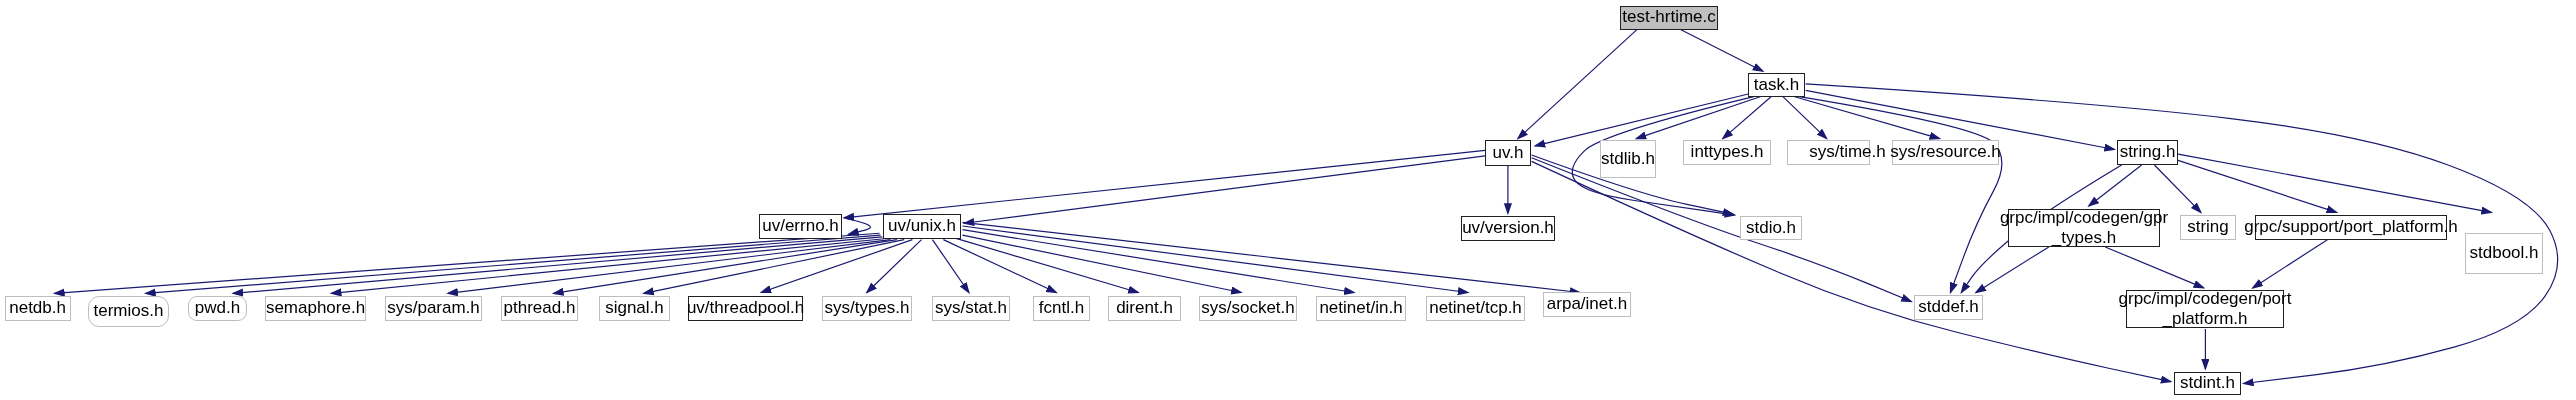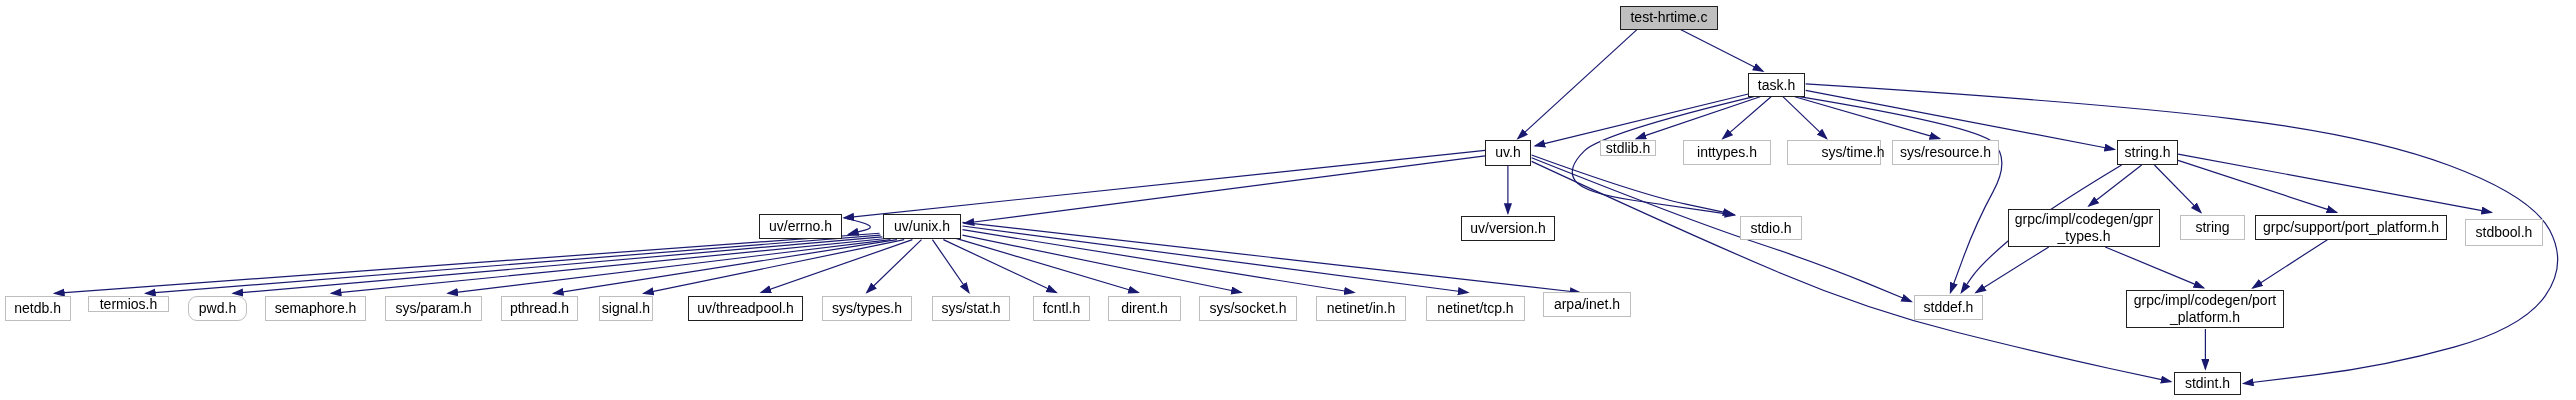--- a/index.html
+++ b/index.html
@@ -1,21 +1,21 @@
 <!DOCTYPE html>
 <html style="font-size:14.6px"><head>
 <meta charset="utf-8">
 <style>
   html,body{margin:0;padding:0;background:#ffffff;}
   #canvas{position:relative;width:2576px;height:401px;background:#ffffff;overflow:hidden;
           font-family:"Liberation Sans","DejaVu Sans",sans-serif;}
   #edges{position:absolute;left:0;top:0;width:2576px;height:401px;}
   .node{position:absolute;box-sizing:border-box;background:#ffffff;color:#000;
         display:flex;align-items:center;justify-content:center;text-align:center;
-        font-size:14px;line-height:1.2;white-space:pre-line;z-index:2;}
+        font-size:17px;line-height:1.2;white-space:pre-line;z-index:2;}
   .node.linked{border:0.9px solid #202020;}
   .node.plain{border:0.9px solid #bebebe;}
   .node.main{border:0.9px solid #202020;background:#bfbfbf;}
 </style>
 </head>
 <body>
 
 <div id="canvas">
   <svg id="edges" width="2576" height="401" viewBox="0 0 2829 440" xmlns="http://www.w3.org/2000/svg">
     <defs>
@@ -66,45 +66,45 @@
         <path d="M1057,258 L1363,321" fill="none" stroke="#191970" stroke-width="1.3" marker-end="url(#arrow)"></path>
         <path d="M1057,252 L1487,321" fill="none" stroke="#191970" stroke-width="1.3" marker-end="url(#arrow)"></path>
         <path d="M1057,248 L1612,321" fill="none" stroke="#191970" stroke-width="1.3" marker-end="url(#arrow)"></path>
         <path d="M1057,244 L1735,321" fill="none" stroke="#191970" stroke-width="1.3" marker-end="url(#arrow)"></path>
       </g>
   </svg>
   <div id="nodes">
       <div class="node main" style="left: 1620px; top: 5.5px; width: 98px; height: 24px;">test-hrtime.c</div>
       <div class="node linked" style="left: 1748px; top: 73px; width: 57px; height: 24px;">task.h</div>
       <div class="node linked" style="left: 1485px; top: 140px; width: 46px; height: 25.5px;">uv.h</div>
-      <div class="node plain" style="left: 1600px; top: 140px; width: 56px; height: 16px;">stdlib.h</div>
+      <div class="node plain" style="left: 1600px; top: 140px; width: 56px; height: 38px;">stdlib.h</div>
       <div class="node plain" style="left: 1683px; top: 140px; width: 88px; height: 24.6px;">inttypes.h</div>
-      <div class="node plain" style="left: 1787px; top: 140px; width: 94px; height: 24.6px; padding-left: 38px;">sys/time.h</div>
+      <div class="node plain" style="left: 1787px; top: 140px; width: 83px; height: 24.6px; padding-left: 38px;">sys/time.h</div>
       <div class="node plain" style="left: 1892px; top: 140px; width: 107px; height: 24.6px;">sys/resource.h</div>
       <div class="node linked" style="left: 2117px; top: 140px; width: 61px; height: 24.6px;">string.h</div>
       <div class="node linked" style="left: 759px; top: 214px; width: 83px; height: 24.6px;">uv/errno.h</div>
       <div class="node linked" style="left: 883px; top: 214px; width: 78px; height: 24.6px;">uv/unix.h</div>
       <div class="node linked" style="left: 1461px; top: 216px; width: 94px; height: 24.6px;">uv/version.h</div>
       <div class="node plain" style="left: 1740px; top: 216px; width: 62px; height: 24px;">stdio.h</div>
       <div class="node linked" style="left: 2008px; top: 209px; width: 152px; height: 38px;">grpc/impl/codegen/gpr
 _types.h</div>
-      <div class="node plain" style="left: 2180px; top: 215px; width: 65px; height: 24.6px;">string</div>
+      <div class="node plain" style="left: 2180px; top: 215px; width: 56px; height: 24.6px;">string</div>
       <div class="node linked" style="left: 2255px; top: 215px; width: 192px; height: 24.6px;">grpc/support/port_platform.h</div>
-      <div class="node plain" style="left: 2465px; top: 219px; width: 78px; height: 27px;">stdbool.h</div>
+      <div class="node plain" style="left: 2465px; top: 233px; width: 78px; height: 41px;">stdbool.h</div>
       <div class="node plain" style="left: 1914px; top: 295px; width: 69px; height: 24.6px;">stddef.h</div>
       <div class="node linked" style="left: 2126px; top: 290px; width: 158px; height: 38px;">grpc/impl/codegen/port
 _platform.h</div>
       <div class="node linked" style="left: 2174px; top: 372px; width: 67px; height: 23px;">stdint.h</div>
       <div class="node plain" style="left: 4.6px; top: 296px; width: 66px; height: 24.6px;">netdb.h</div>
-      <div class="node plain" style="left: 88px; top: 296px; width: 81px; height: 16px;">termios.h</div>
+      <div class="node plain" style="left: 88px; top: 296px; width: 81px; height: 31px; border-radius: 11px;">termios.h</div>
       <div class="node plain" style="left: 188px; top: 296px; width: 59px; height: 24.6px; border-radius: 9px;">pwd.h</div>
       <div class="node plain" style="left: 265px; top: 296px; width: 101px; height: 24.6px;">semaphore.h</div>
       <div class="node plain" style="left: 385px; top: 296px; width: 97px; height: 24.6px;">sys/param.h</div>
       <div class="node plain" style="left: 501px; top: 296px; width: 77px; height: 24.6px;">pthread.h</div>
-      <div class="node plain" style="left: 599px; top: 296px; width: 54px; height: 24.6px;">signal.h</div>
+      <div class="node plain" style="left: 599px; top: 296px; width: 71px; height: 24.6px;">signal.h</div>
       <div class="node linked" style="left: 688px; top: 296px; width: 115px; height: 24.6px;">uv/threadpool.h</div>
       <div class="node plain" style="left: 822px; top: 296px; width: 90px; height: 24.6px;">sys/types.h</div>
       <div class="node plain" style="left: 932px; top: 296px; width: 78px; height: 24.6px;">sys/stat.h</div>
       <div class="node plain" style="left: 1033px; top: 296px; width: 57px; height: 24.6px;">fcntl.h</div>
       <div class="node plain" style="left: 1108px; top: 296px; width: 73px; height: 24.6px; text-align: right;">dirent.h</div>
       <div class="node plain" style="left: 1199px; top: 296px; width: 98px; height: 24.6px;">sys/socket.h</div>
       <div class="node plain" style="left: 1316px; top: 296px; width: 90px; height: 24.6px;">netinet/in.h</div>
       <div class="node plain" style="left: 1426px; top: 296px; width: 99px; height: 24.6px;">netinet/tcp.h</div>
       <div class="node plain" style="left: 1543px; top: 292px; width: 88px; height: 24.6px; text-align: center;">arpa/inet.h</div>
     </div>

